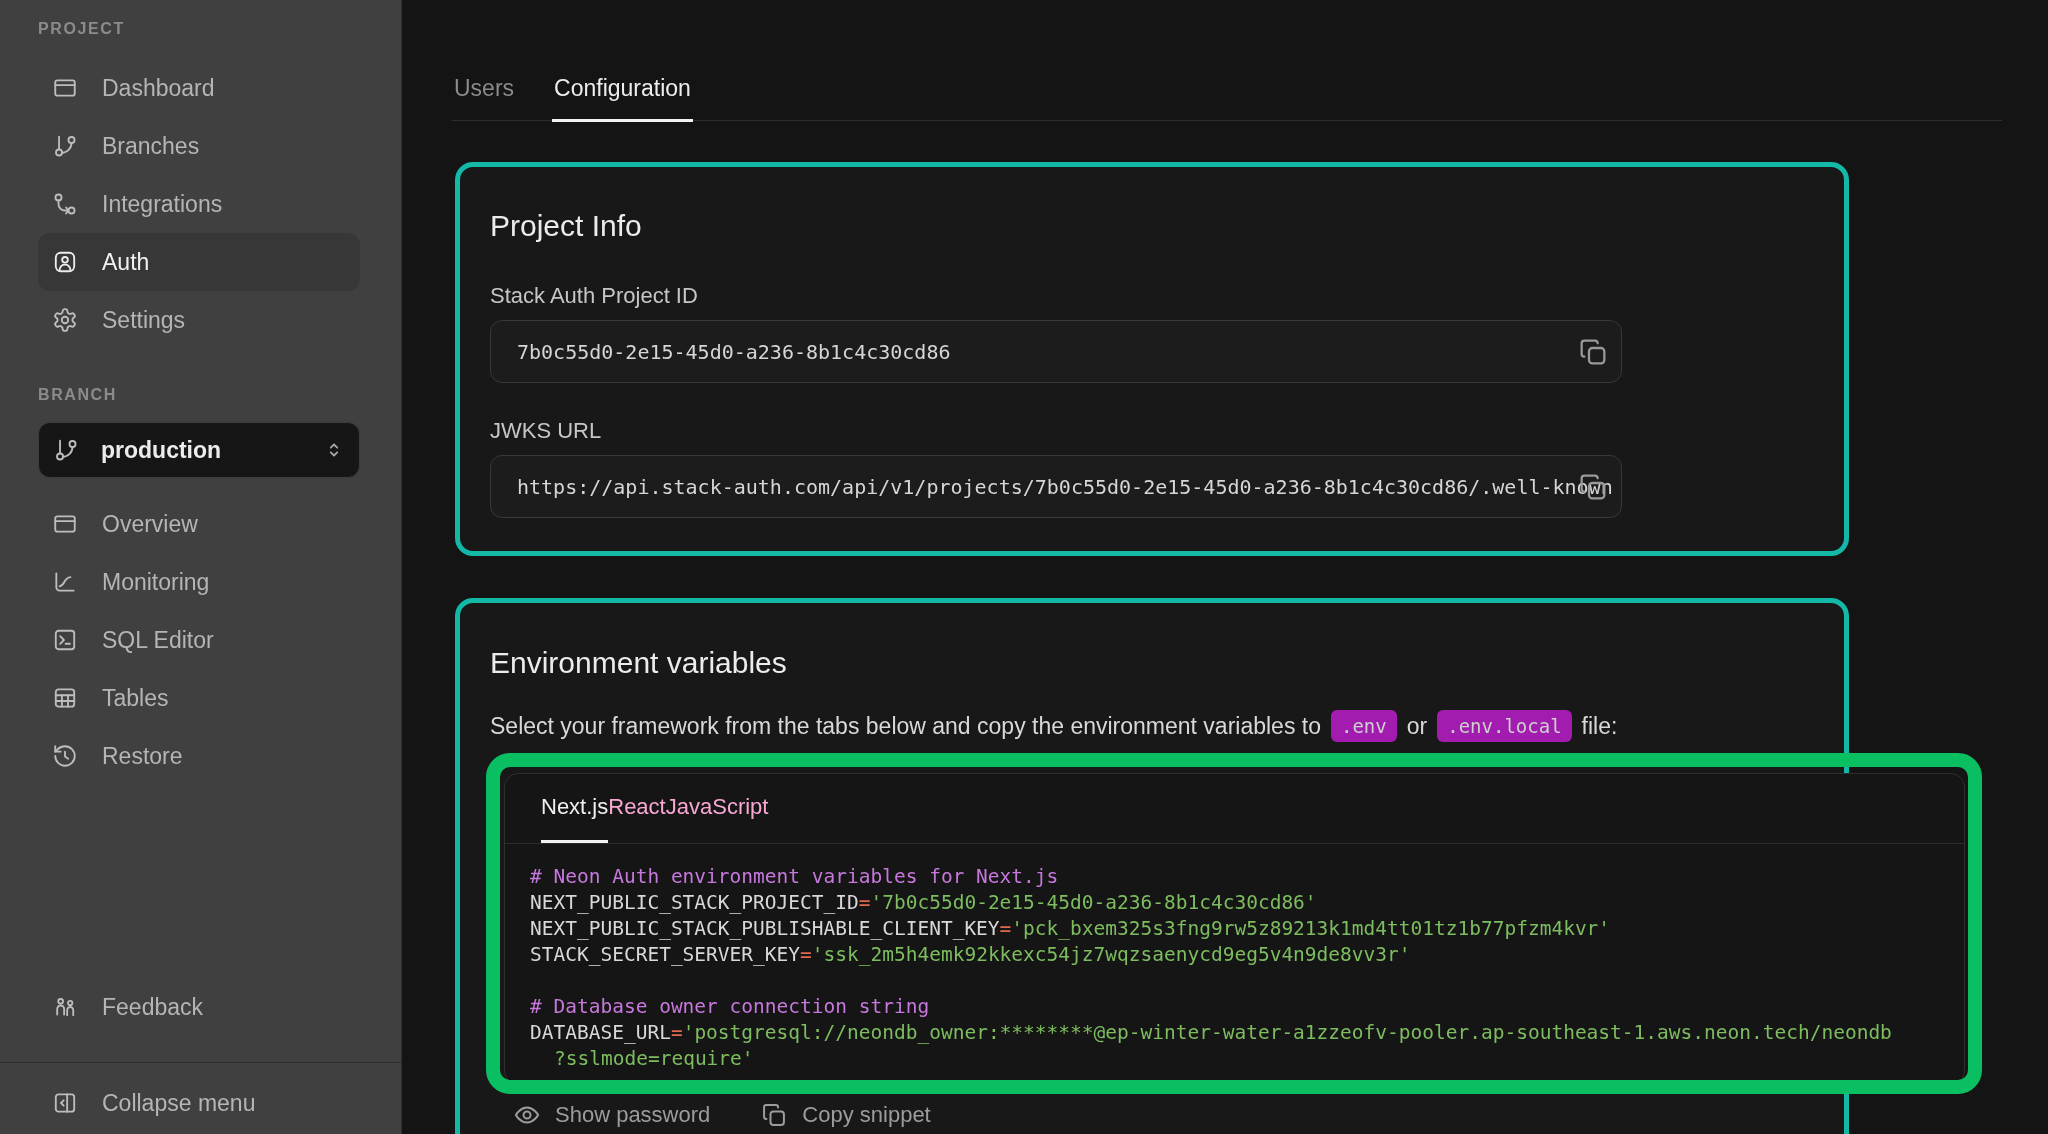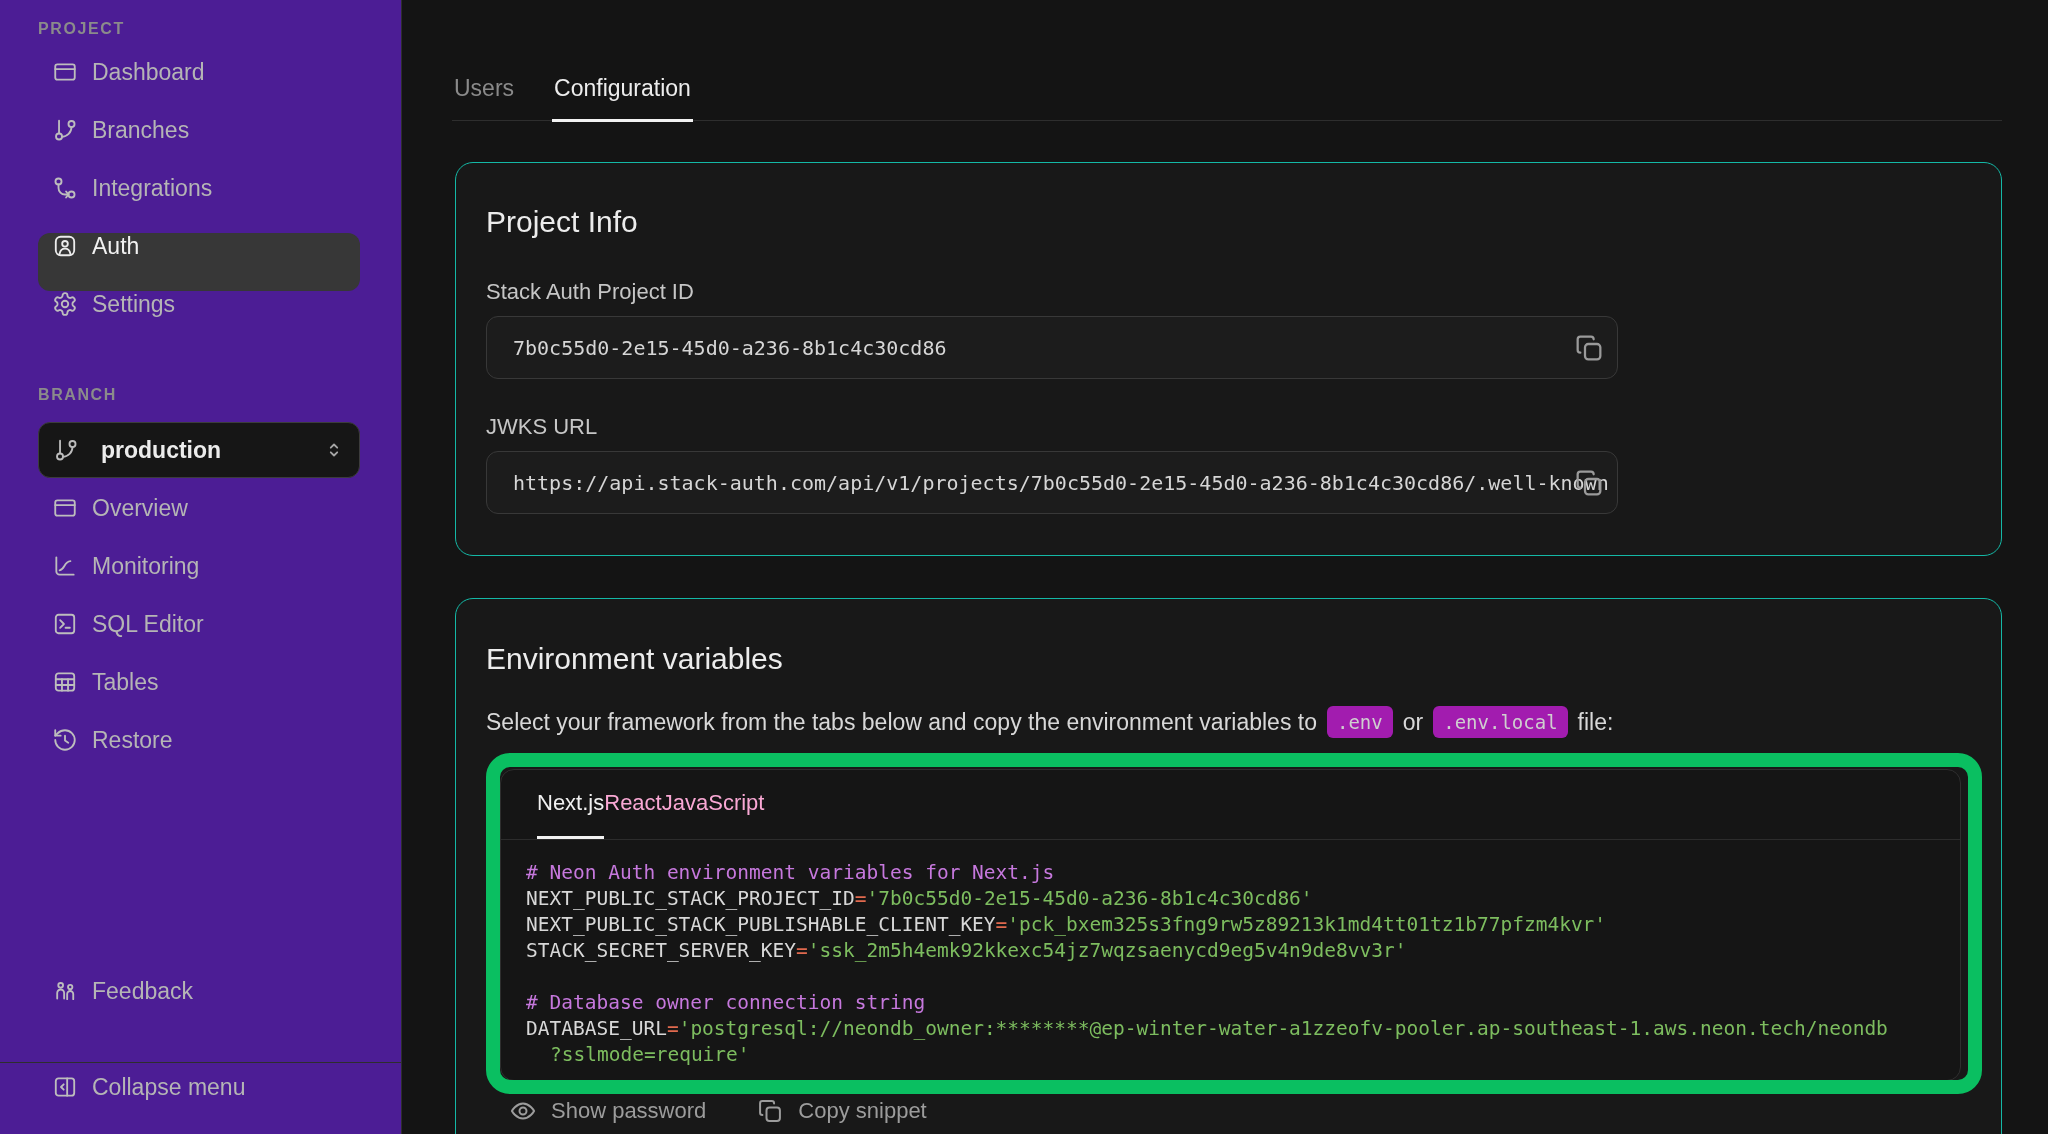--- a/index.html
+++ b/index.html
@@ -6,29 +6,29 @@
   html,body { width:2048px; height:1134px; }
   body {
     position:relative; overflow:hidden;
     background:#141414; color:#e5e5e5;
     font-family:"Liberation Sans", sans-serif;
   }
   svg { display:block; }
 
   
   .sidebar { position:absolute; left:0; top:0; bottom:0; width:402px;
-             background:#4c1d95; border-right:1px solid #2e2e2e; }
+             background:#404040; border-right:1px solid #2e2e2e; }
   .side-label { position:absolute; left:38px; font-size:16px; font-weight:700;
                 letter-spacing:1.6px; color:#8b8b8b; }
   #label-project { top:20px; }
   #label-branch  { top:386px; }
   .nav { position:absolute; left:38px; width:322px; }
   #nav-project { top:59px; }
   #nav-branch  { top:495px; }
-  .nav-item { height:58px; display:flex; align-items:flex-start; gap:14px;
+  .nav-item { height:58px; display:flex; align-items:center; gap:24px;
               padding-left:14px; border-radius:12px; cursor:pointer; }
   .nav-item.active { background:#373737; }
   .nav-icon { width:26px; height:26px; color:#bdbdbd; flex:0 0 auto; }
   .nav-icon svg { width:26px; height:26px; fill:none; stroke:currentColor;
                   stroke-width:1.7; stroke-linecap:round; stroke-linejoin:round; }
   .nav-label { font-size:23px; color:#b5b5b5; }
   .nav-item.active .nav-label { color:#f1f1f1; font-weight:500; }
   .nav-item.active .nav-icon { color:#ececec; }
 
   .branch-select { position:absolute; left:38px; top:422px; width:322px; height:56px;
@@ -45,22 +45,22 @@
 
   
   .tabs { position:absolute; left:452px; right:46px; top:56px; height:65px;
           display:flex; gap:36px; border-bottom:1px solid #2e2e2e;align-items:flex-end; }
   .tab { height:100%; display:flex; align-items:center; padding:0 2px;
          font-size:23px; color:#8a8a8a; border-bottom:3px solid transparent;
          margin-bottom:-2px; cursor:pointer; }
   .tab.active { color:#ededed; border-bottom-color:#f2f2f2; font-weight:500; }
 
   
-  .card { position:absolute; left:455px; width:1547px; background:#181818;
-          border:1px solid #14b8a6; border-radius:18px; }
+  .card { position:absolute; left:455px; width:1394px; background:#181818;
+          border:5px solid #14b8a6; border-radius:18px; }
   #card-project { top:162px; height:394px; }
   #card-env     { top:598px; height:640px; }
   .card-title { position:absolute; left:30px; font-size:30px; font-weight:500; color:#ececec; }
 
   .field-label { position:absolute; left:30px; font-size:22px; color:#c6c6c6; }
   .input { position:absolute; left:30px; width:1132px; height:63px;
            background:#1c1c1c; border:1px solid #383838; border-radius:12px;
            display:flex; align-items:center; padding:0 48px 0 26px;
            font-family:"DejaVu Sans Mono", monospace; font-size:20px; color:#d6d6d6;
            white-space:nowrap; overflow:hidden; }

